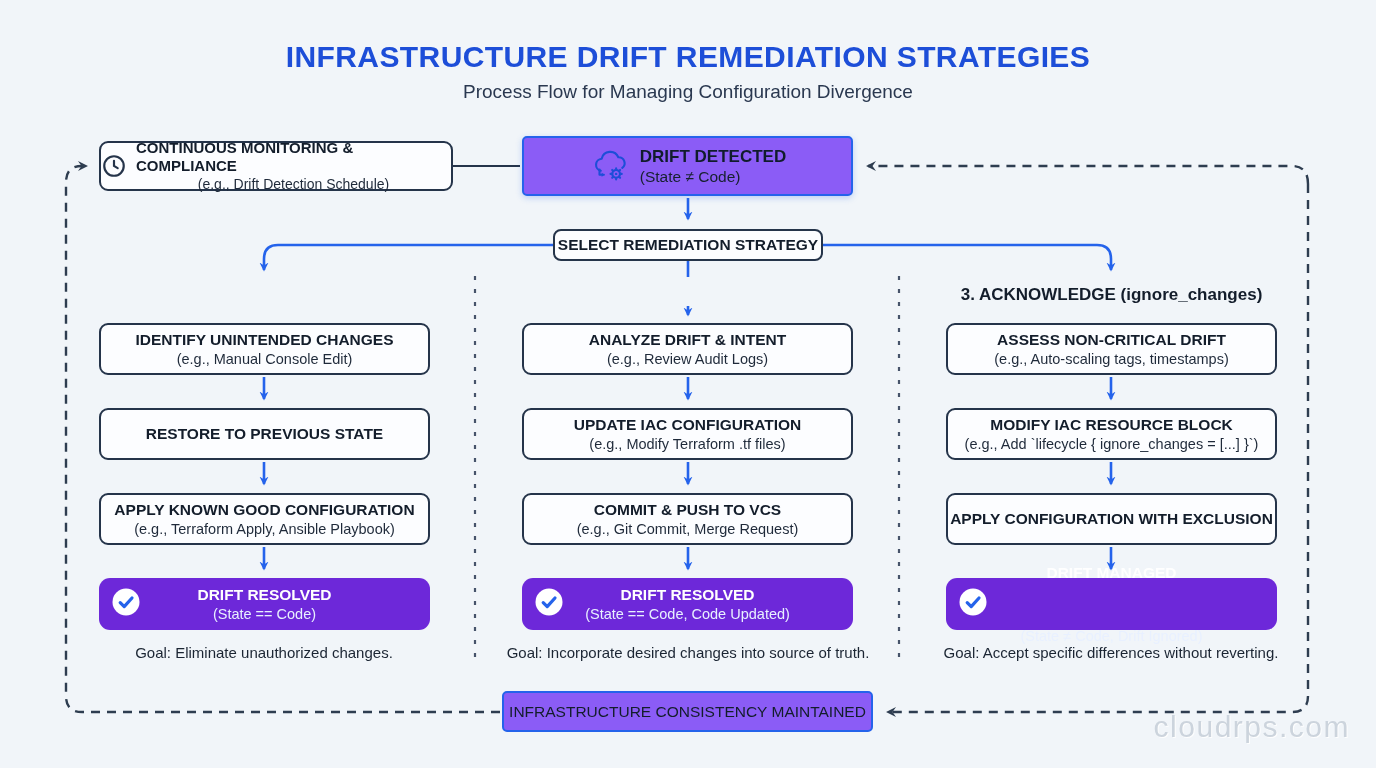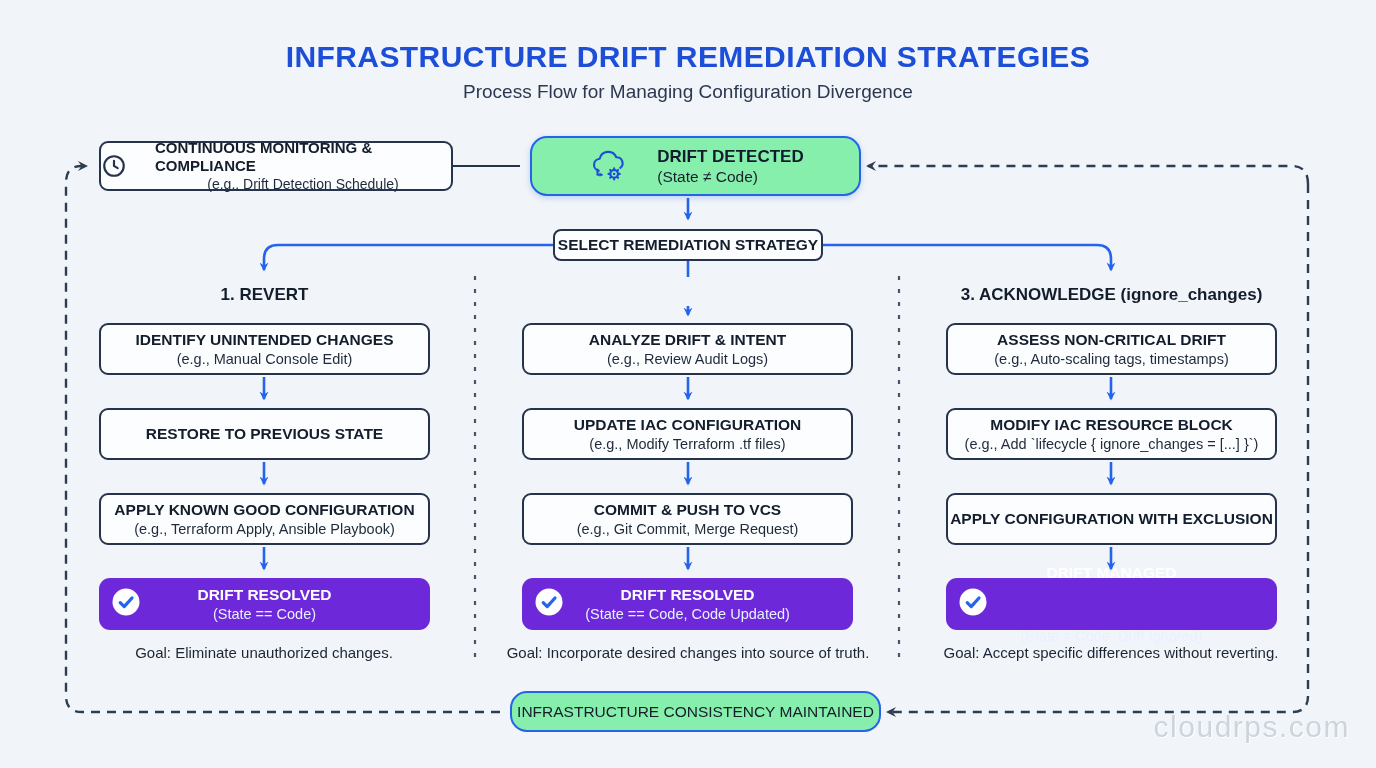--- a/index.html
+++ b/index.html
@@ -6,29 +6,29 @@
   body{font-family:"Liberation Sans", sans-serif; background:#e8edf2;}
   #canvas{position:relative;width:1376px;height:768px;background:#f1f5f9;overflow:hidden;}
   .abs{position:absolute;}
   .center{display:flex;align-items:center;justify-content:center;}
   .col{display:flex;flex-direction:column;align-items:center;justify-content:center;}
   .page-title{left:0;top:40px;width:100%;text-align:center;font-size:30px;font-weight:800;color:#1d4ed8;letter-spacing:.4px;}
   .page-subtitle{left:0;top:81px;width:100%;text-align:center;font-size:19px;color:#2a3850;}
   .node{background:#fcfdff;border:2.5px solid #25344a;border-radius:9px;box-sizing:border-box;}
   .node .t1{font-size:15.5px;font-weight:700;color:#131d2b;line-height:1.25;}
   .node .t2{font-size:14.5px;color:#1f2a3a;line-height:1.25;}
-  .blue-node{background:#86efac;border:2.5px solid #2563eb;border-radius:17px;box-sizing:border-box;box-shadow:0 2px 6px rgba(37,99,235,.25);margin-left:8px;}
+  .blue-node{background:#8b5cf6;border:2.5px solid #2563eb;border-radius:5px;box-sizing:border-box;box-shadow:0 2px 6px rgba(37,99,235,.25);}
   .result{background:#6d28d9;border:none;border-radius:11px;box-sizing:border-box;color:#fff;}
   .result .t1{font-size:15.5px;font-weight:700;color:#ffffff;line-height:1.3;}
   .result .t2{font-size:14.5px;color:#e8f0ff;line-height:1.3;}
   .col-header{font-size:17px;font-weight:700;color:#131d2b;text-align:center;}
   .goal{font-size:15px;font-weight:500;color:#1b2533;text-align:center;}
   .watermark{right:26px;top:710px;font-size:30px;color:#c9d1da;letter-spacing:1.5px;text-shadow:1px 1px 0 #ffffff;opacity:.9;}
   svg.overlay{left:0;top:0;pointer-events:none;}
-  .icon-gap{display:flex;align-items:center;gap:28px;}
+  .icon-gap{display:flex;align-items:center;gap:9px;}
   .txt-left{display:flex;flex-direction:column;align-items:flex-start;}
   .check-wrap{position:absolute;left:13px;top:50%;transform:translateY(-50%);}
 </style>
 </head>
 <body>
 
 <div id="canvas">
 
   <svg class="abs overlay" width="1376" height="768" viewBox="0 0 1376 768">
     <defs>
@@ -102,21 +102,20 @@
     <span class="txt-left">
       <span style="font-size:17px;font-weight:700;color:#111c2c;line-height:1.25;">DRIFT DETECTED</span>
       <span style="font-size:15.5px;color:#16202e;line-height:1.25;">(State ≠ Code)</span>
     </span>
   </div>
 
   <div class="abs node center" style="left:553px;top:229px;width:270px;height:32px;border-radius:8px;">
     <span style="font-size:15.5px;font-weight:700;color:#131d2b;">SELECT REMEDIATION STRATEGY</span>
   </div>
 
-  <div class="abs col-header" style="left:99px;top:285px;width:331px;">1. REVERT</div>
   <div class="abs col-header" style="left:946px;top:285px;width:331px;">3. ACKNOWLEDGE (ignore_changes)</div>
 
   <div class="abs node col" style="left:99px;top:323px;width:331px;height:52px;">
     <span class="t1">IDENTIFY UNINTENDED CHANGES</span>
     <span class="t2">(e.g., Manual Console Edit)</span>
   </div>
   <div class="abs node col" style="left:99px;top:408px;width:331px;height:52px;">
     <span class="t1">RESTORE TO PREVIOUS STATE</span>
   </div>
   <div class="abs node col" style="left:99px;top:493px;width:331px;height:52px;">

